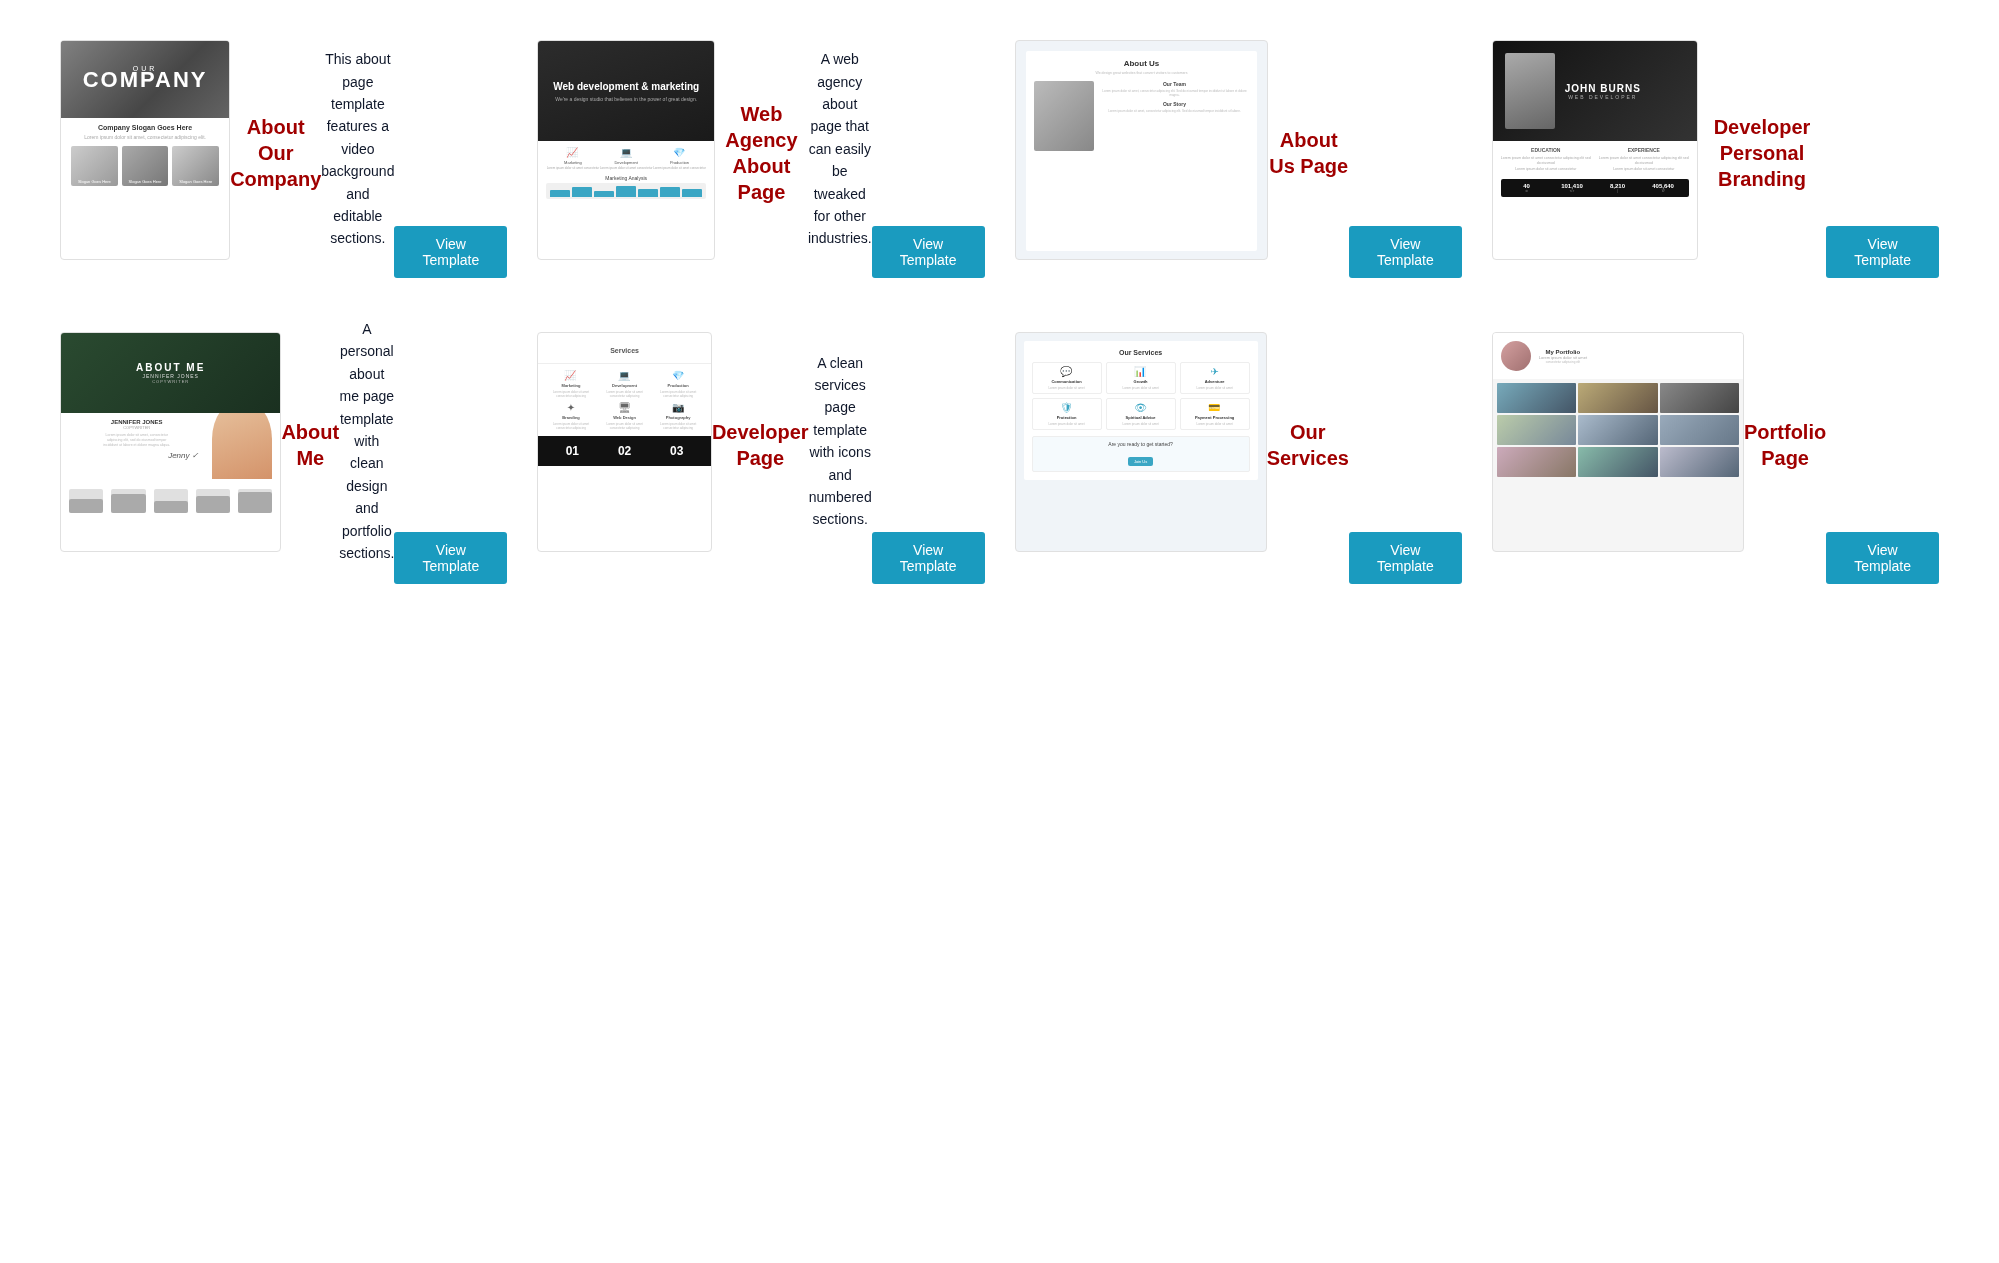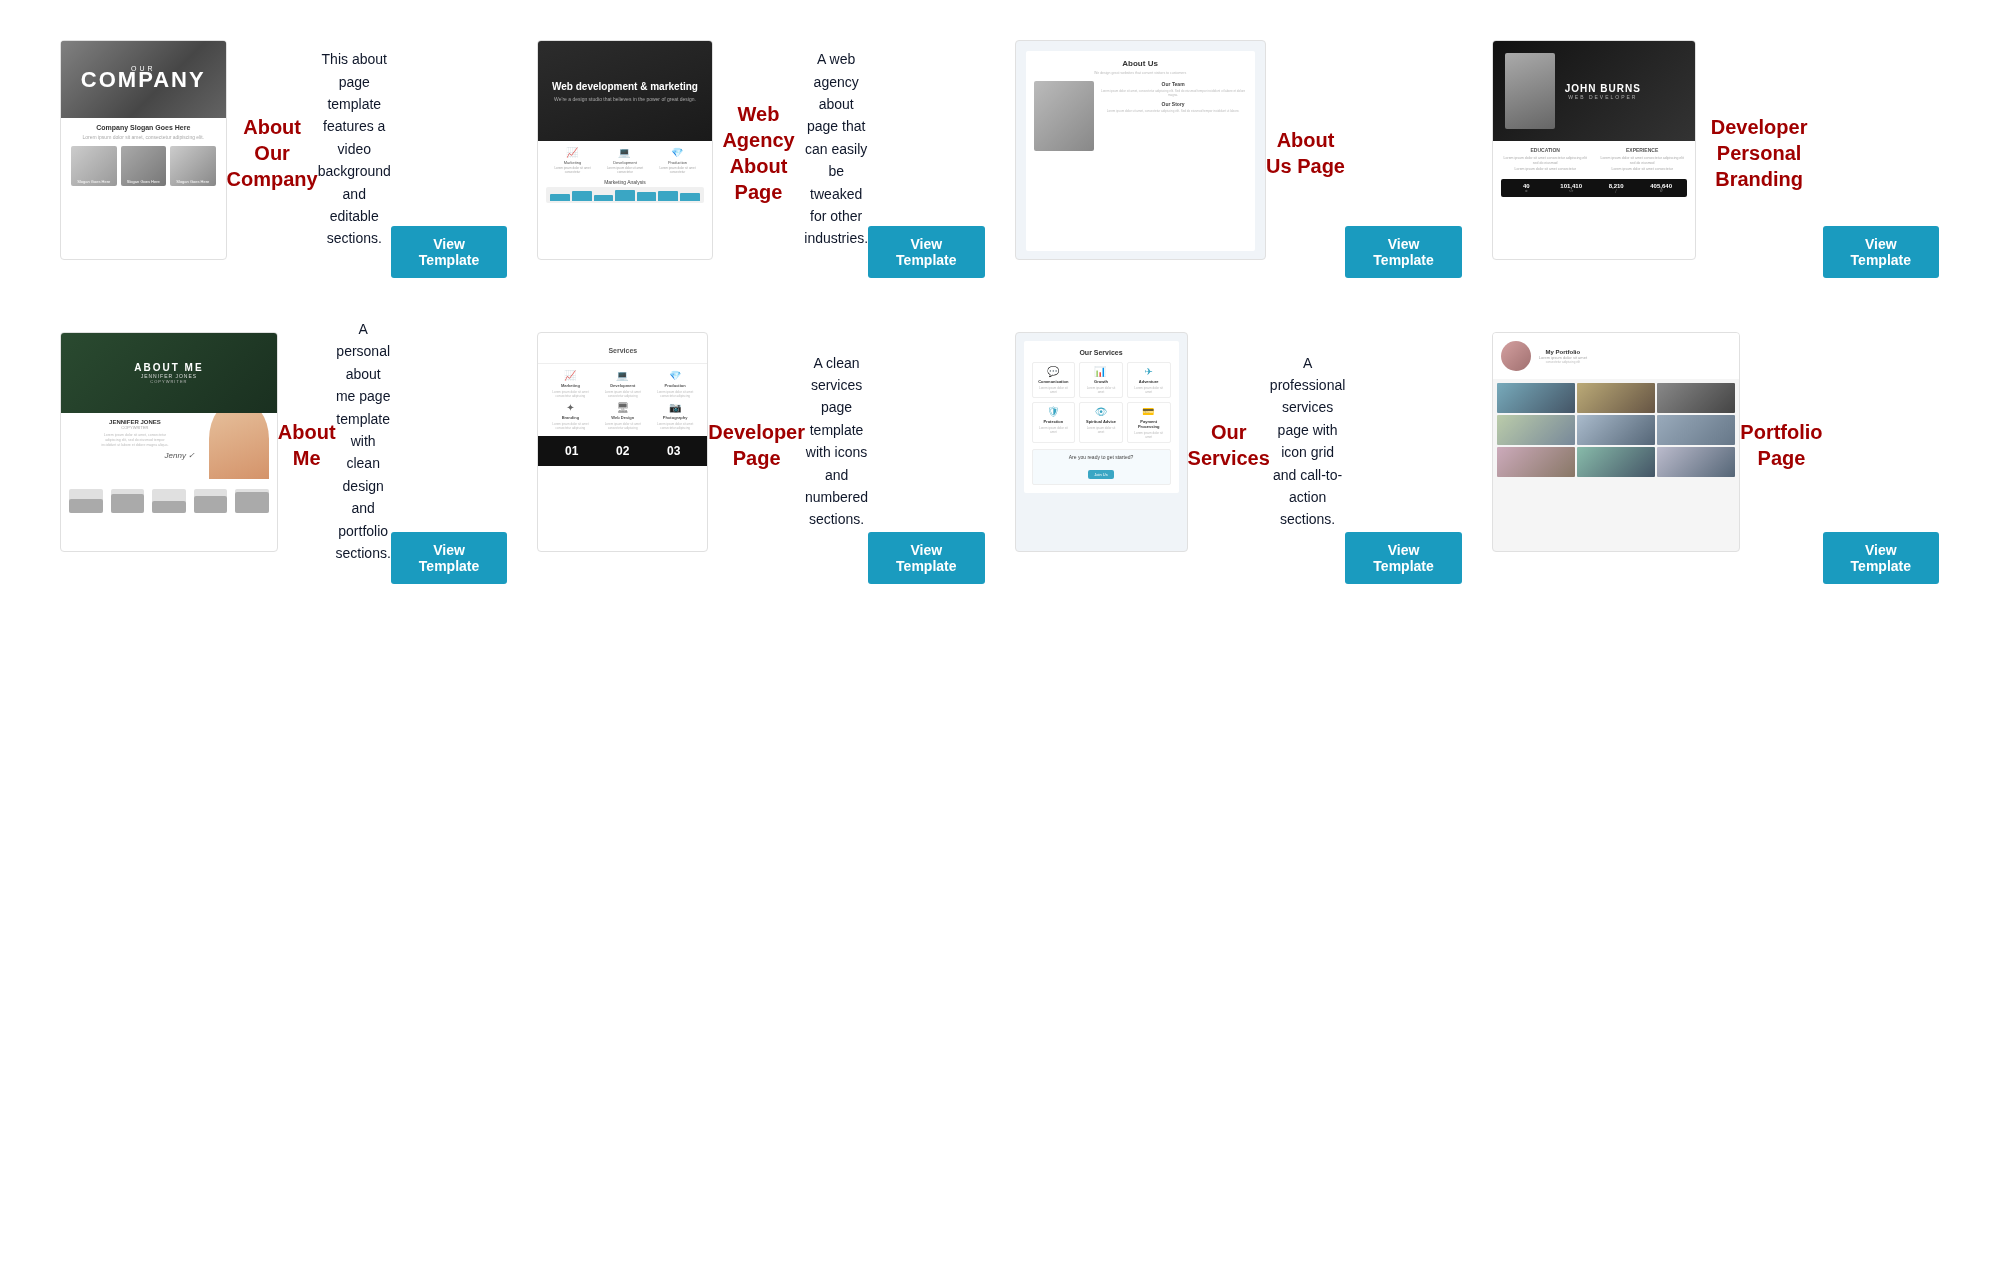--- a/index.html
+++ b/index.html
@@ -549,21 +549,21 @@
       line-height: 1.6;
       margin-bottom: 20px;
       flex: 1;
     }
 
     .view-btn {
       display: inline-block;
       background: #1a9bbf;
       color: #fff;
       font-size: 14px;
-      font-weight: 700;
+      font-weight: 400;
       padding: 10px 28px;
       border-radius: 3px;
       border: none;
       cursor: pointer;
       text-decoration: none;
       transition: background 0.2s;
       margin-top: auto;
     }
   </style>
 </head>
@@ -832,21 +832,20 @@
             <span class="os-cell-text">Lorem ipsum dolor sit amet</span>
           </div>
         </div>
         <div class="os-cta">
           <div class="os-cta-text">Are you ready to get started?</div>
           <span class="os-cta-btn">Join Us</span>
         </div>
       </div>
     </div>
     <div class="card-title">Our Services</div>
-    <div class="card-desc">A professional services page with icon grid and call-to-action sections.</div>
     <button class="view-btn">View Template</button>
   </div>
 
   <div class="card">
     <div class="card-thumbnail thumb-portfolio">
       <div class="port-header">
         <div class="port-avatar"></div>
         <div>
           <div class="port-name">My Portfolio</div>
           <div class="port-role">Lorem ipsum dolor sit amet</div>

